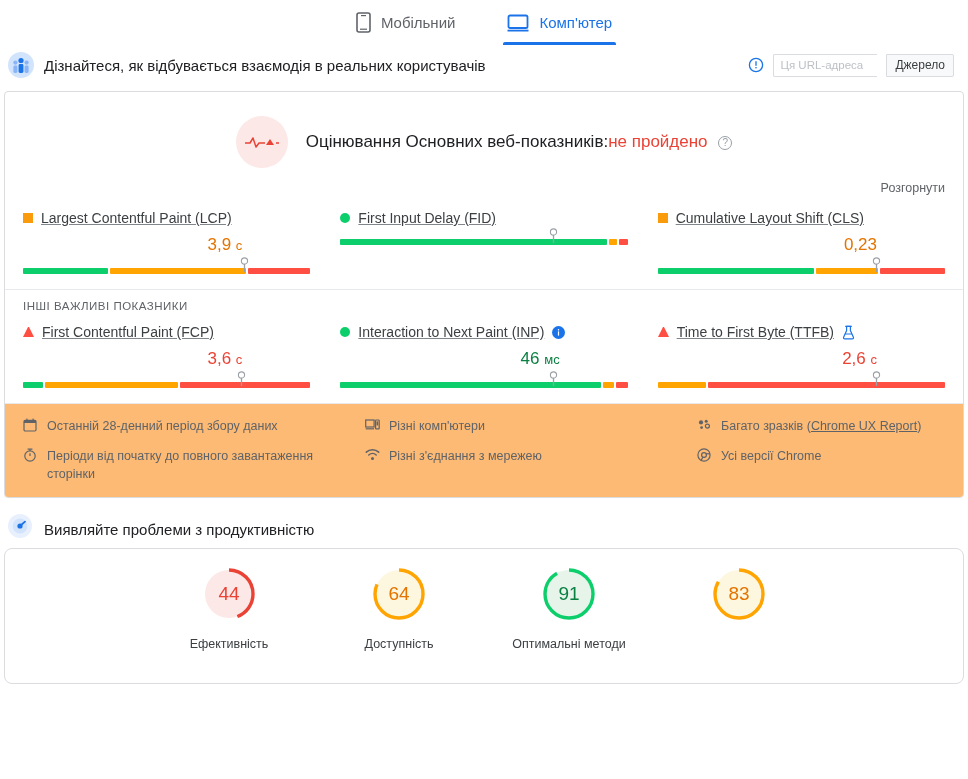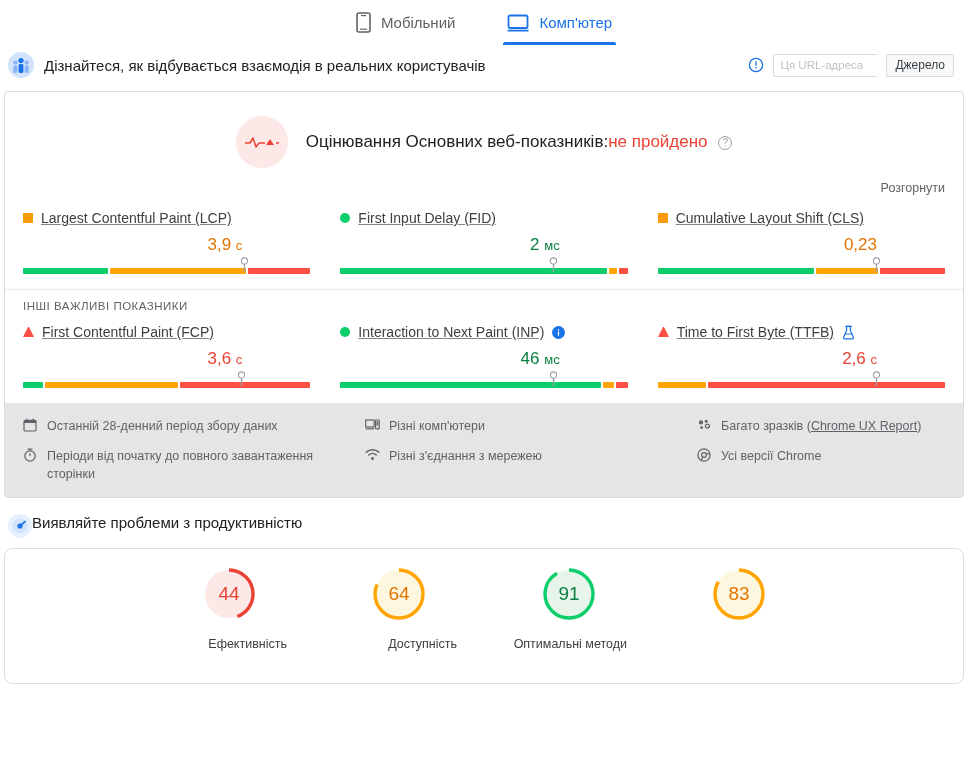--- a/index.html
+++ b/index.html
@@ -125,44 +125,44 @@
   
   .other-head {
     border-top: 1px solid #e8eaed;
     padding: 10px 18px 0 18px;
     font-size: 11.5px; letter-spacing: .5px; color: #5f6368;
     text-transform: uppercase;
   }
 
   
   .meta {
-    background: #e5e5e5; border-top: 1px solid #e8eaed;
+    background: #fdba74; border-top: 1px solid #e8eaed;
     padding: 13px 18px 14px 18px;
     display: grid; grid-template-columns: 330px 320px 1fr;
     row-gap: 10px; column-gap: 12px;
     font-size: 12.5px; color: #5f6368;
   }
   .meta-item { display: flex; align-items: flex-start; gap: 9px; line-height: 1.45; }
   .meta-item .mi { flex: 0 0 15px; padding-top: 1px; }
   .meta-link { text-decoration: underline; color:#5f6368; cursor:pointer; }
 
   
   .lab-header {
-    display: flex; align-items: flex-start; gap: 0;
+    display: flex; align-items: flex-end; gap: 12px;
     padding: 16px 0 10px 8px;
   }
   .lab-header .lico { width: 24px; height: 24px; flex:0 0 24px; }
   .lab-title { font-size: 15px; color: #202124; }
 
   .gauges-card {
     margin: 0 4px; border: 1px solid #dadce0; border-radius: 8px;
     height: 136px; padding-top: 16px;
     display: flex; justify-content: center; gap: 54px;
   }
-  .gauge { width: 116px; text-align: right; }
+  .gauge { width: 116px; text-align: center; }
   .gauge .ring { position: relative; width: 58px; height: 58px; margin: 0 auto; }
   .gauge .num {
     position: absolute; inset: 0; display:flex; align-items:center; justify-content:center;
     font-size: 19px;
   }
   .gauge .cap { margin-top: 12px; font-size: 12.5px; color: #3c4043; line-height: 1.45; }
   .num.red { color:#ea4335; } .num.orange { color:#e37400; } .num.green { color:#0b8043; }
 </style>
 </head>
 <body>
@@ -266,24 +266,20 @@
               </svg>
           </span>
         </div>
       </div>
 
       <div class="metric">
         <div class="metric-label-row">
           <span class="marker-dot"></span>
           <span class="metric-name">First Input Delay (FID)</span>
         </div>
-        <div class="metric-value green">
-          <span>2</span>
-          <span class="unit">мс</span>
-        </div>
         <div class="bar-wrap">
           <div class="bar">
             <div class="seg g" style="flex:94"></div>
             <div class="seg o" style="flex:3"></div>
             <div class="seg r" style="flex:3"></div>
           </div>
           <span class="pin" style="left:74%">
             <svg width="9" height="16" viewBox="0 0 9 16">
                 <circle cx="4.5" cy="4" r="3.1" fill="#fff" stroke="#9aa0a6" stroke-width="1.1"></circle>
                 <line x1="4.5" y1="7" x2="4.5" y2="15" stroke="#9aa0a6" stroke-width="1.3"></line>

